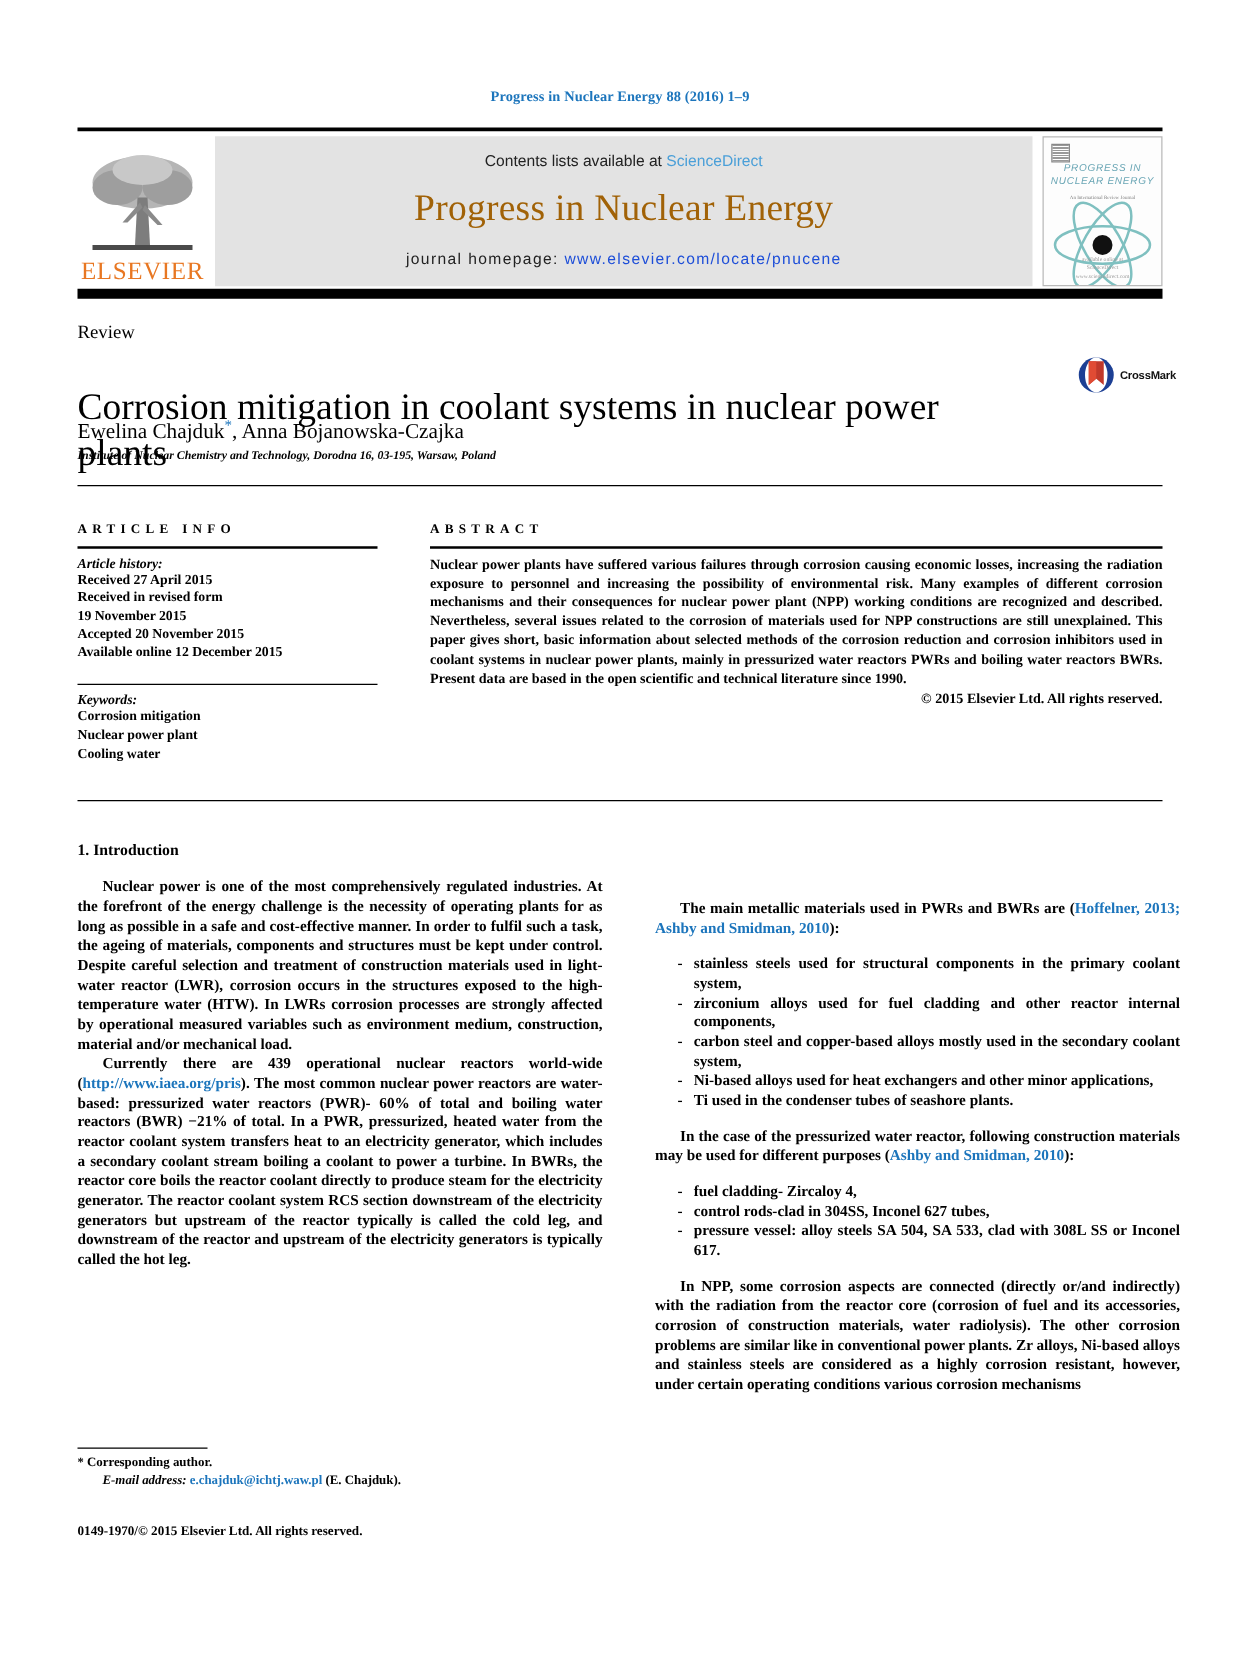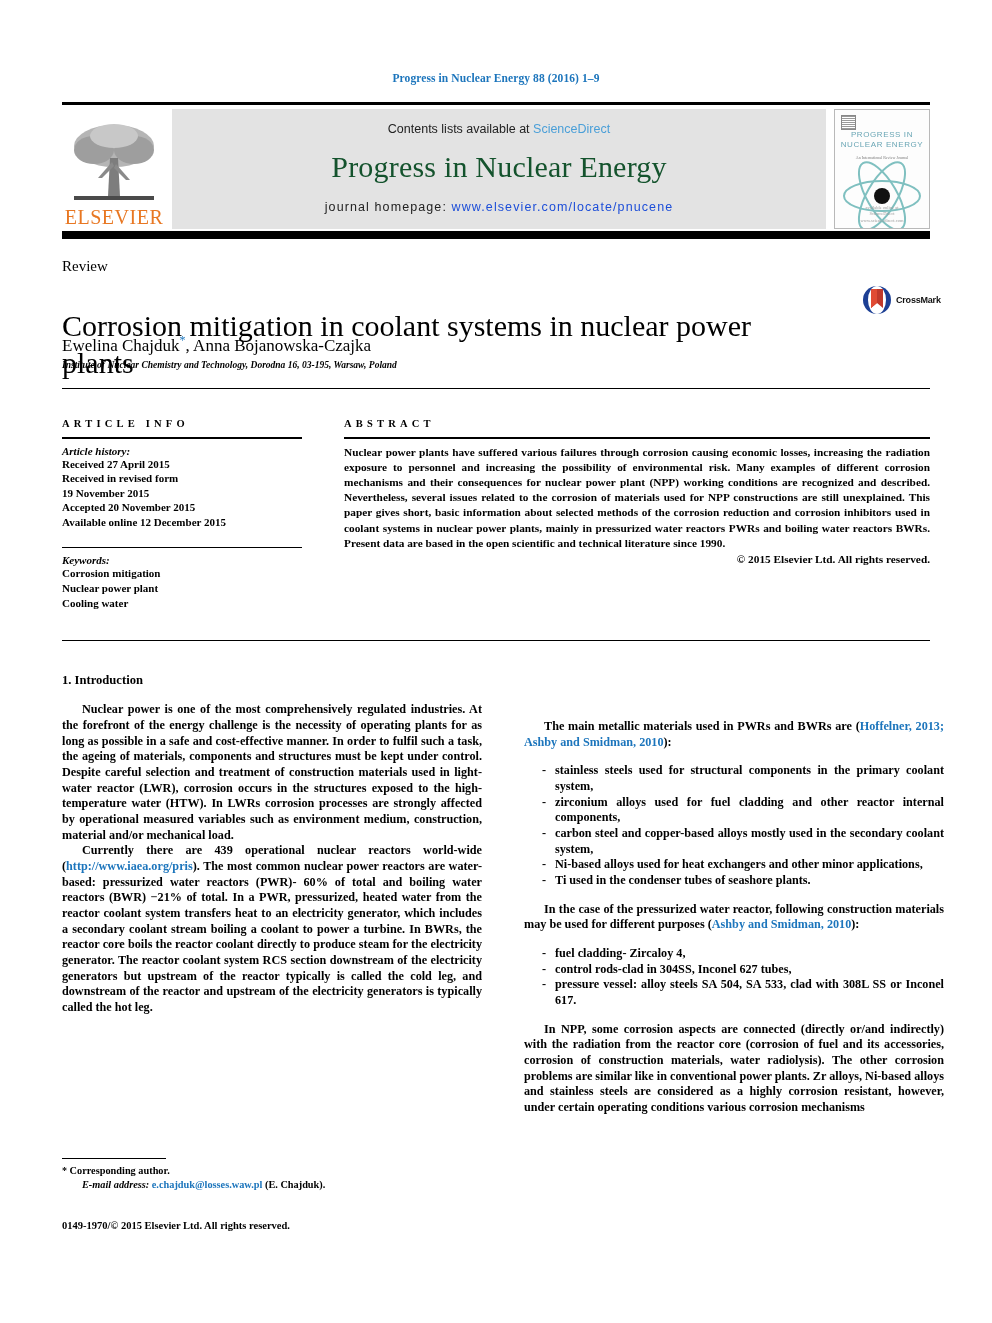--- a/index.html
+++ b/index.html
@@ -92,21 +92,21 @@
     font-size: 12.5px;
     color: #222;
     margin-bottom: 14px;
   }
   .contents-line .sd {
     color: #4a9fd8;
   }
   .journal-title {
     font-family: "Liberation Serif", serif;
     font-size: 30px;
-    color: #14532d;
+    color: #a16207;
     letter-spacing: 0.2px;
     margin-bottom: 16px;
     text-align: right;
   }
   .homepage-line {
     font-family: "Liberation Sans", sans-serif;
     font-size: 12.5px;
     color: #222;
     letter-spacing: 1.1px;
   }
@@ -131,20 +131,21 @@
   }
   .cover-title {
     position: absolute;
     top: 20px; left: 0; width: 100%;
     text-align: center;
     font-family: "Liberation Sans", sans-serif;
     font-size: 8px;
     letter-spacing: 0.6px;
     color: #6aa6b5;
     line-height: 1.3;
+    font-style: italic;
   }
   .cover-sub {
     position: absolute;
     top: 45px; left: 0; width: 100%;
     text-align: center;
     font-size: 4px;
     color: #7a7a7a;
   }
   .cover-atom { position:absolute; top:50px; left:50%; transform:translateX(-50%); }
   .cover-foot {
@@ -488,21 +489,21 @@
   </div>
 
   <div class="footnote">
     <div class="footnote-rule"></div>
     <div class="footnote-line">
       <span class="star">*</span>
       <span>Corresponding author.</span>
     </div>
     <div class="footnote-line" style="padding-left:20px; text-indent:0;">
       <span class="email-italic">E-mail address:</span>
-      <span class="link">e.chajduk@losses.waw.pl</span>
+      <span class="link">e.chajduk@ichtj.waw.pl</span>
       <span>(E. Chajduk).</span>
     </div>
   </div>
 
   <div class="doi-block">
     <div>0149-1970/© 2015 Elsevier Ltd. All rights reserved.</div>
   </div>
 
 </div>
 

